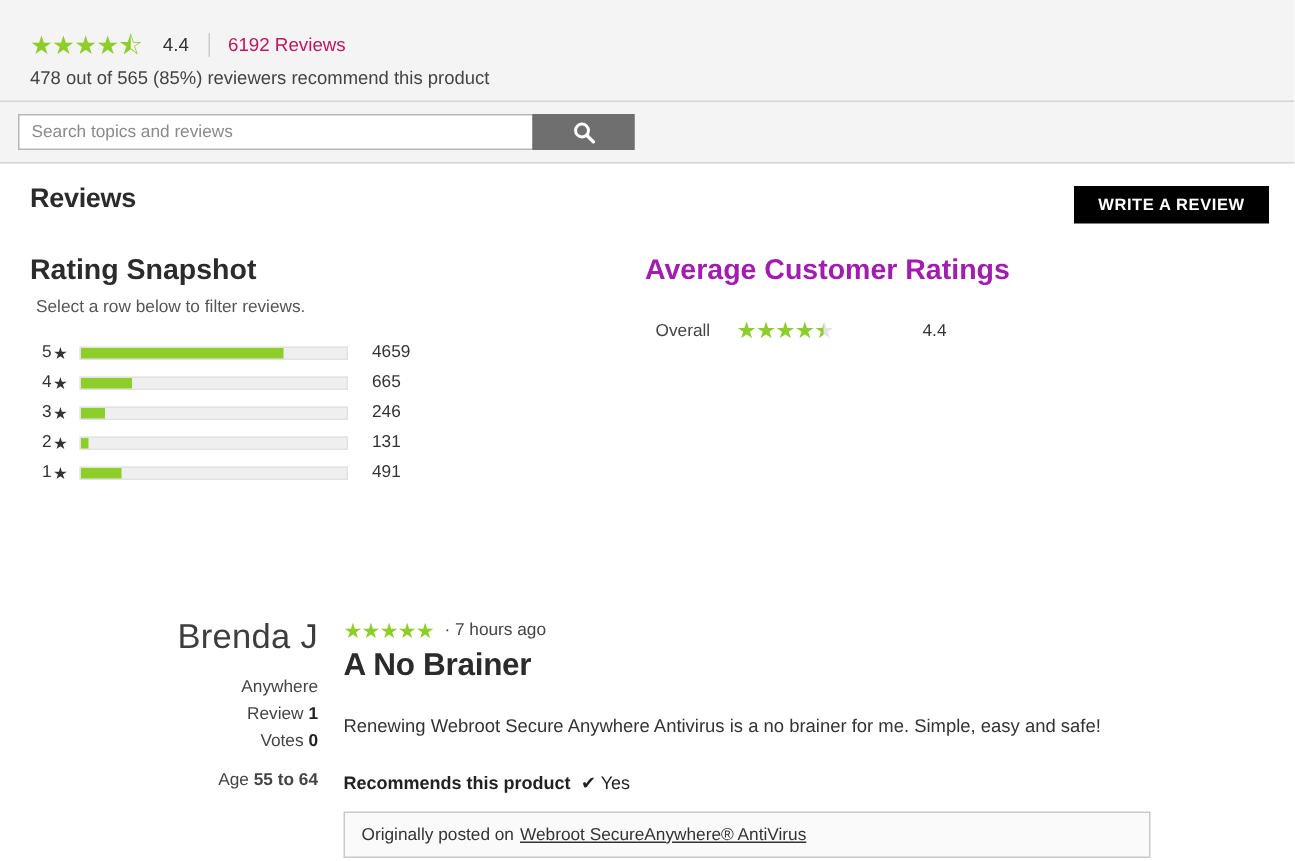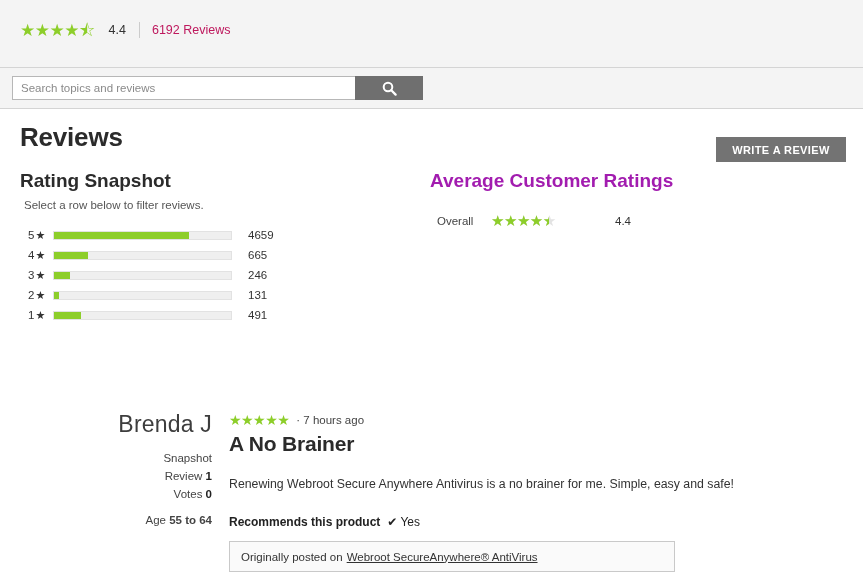--- a/index.html
+++ b/index.html
@@ -56,28 +56,28 @@
   .search-input::placeholder { color:#8a8a8a; }
   .search-btn {
     width:68px; height:24px; background:#6f6f6f; border:1px solid #6f6f6f;
     display:flex; align-items:center; justify-content:center; cursor:pointer;
   }
   .search-btn svg { display:block; }
 
   
   .reviews-title {
     position:absolute; left:20px; top:122px;
-    font-size:26px; font-weight:bold; color:#2b2b2b; letter-spacing:-0.2px;
+    font-size:18px; font-weight:bold; color:#2b2b2b; letter-spacing:-0.2px;
   }
   .write-review-btn {
     position:absolute; left:716px; top:124px; width:130px; height:25px;
-    background:#737373; color:#fff; border:none; cursor:pointer;
+    background:#000000; color:#fff; border:none; cursor:pointer;
     font-family:"Liberation Sans", sans-serif;
     font-size:11px; font-weight:bold; letter-spacing:0.4px;
-    display:flex; align-items:center; justify-content:center;margin-top:13px;
+    display:flex; align-items:center; justify-content:center;
   }
 
   
   .snapshot-title {
     position:absolute; left:20px; top:170px;
     font-size:19px; font-weight:bold; color:#2b2b2b;
   }
   .snapshot-sub {
     position:absolute; left:24px; top:199px;
     font-size:11.5px; color:#555;
@@ -170,40 +170,41 @@
     letter-spacing:-0.2px;
   }
   .review-text { margin-top:21px; font-size:12.3px; color:#333; }
   .recommends {
     margin-top:24px; font-size:12px; color:#222;
   }
   .recommends b { font-weight:bold; }
   .check-mark { margin-left:7px; font-size:12px; color:#222; }
   .recommends-val { margin-left:3px; }
   .posted-box {
-    margin-top:12px; width:446px; height:31px; border:1px solid #c9c9c9;
+    margin-top:12px; width:538px; height:31px; border:1px solid #c9c9c9;
     background:#fafafa; display:flex; align-items:center; padding-left:11px;
     font-size:11.5px; color:#333;
   }
   .posted-link {
     margin-left:4px; color:#333; text-decoration:underline; cursor:pointer;
   }
 </style>
 </head>
 <body>
 
 <div class="page">
 
   <div class="topbar">
     <div class="summary-row">
       <span class="stars stars-top"><span>★★★★</span><span>⯪</span></span>
       <span class="rating-num">4.4</span>
       <span class="divider-v"></span>
       <a class="reviews-link">6192 Reviews</a>
     </div>
+    <div class="recommend-line">478 out of 565 (85%) reviewers recommend this product</div>
   </div>
 
   <div class="searchbar">
     <div class="search-wrap">
       <input class="search-input" type="text" placeholder="Search topics and reviews" style="">
       <div class="search-btn">
         <svg width="15" height="15" viewBox="0 0 15 15">
           <circle cx="6" cy="6" r="4.3" fill="none" stroke="#ffffff" stroke-width="2"></circle>
           <line x1="9.3" y1="9.3" x2="13.6" y2="13.6" stroke="#ffffff" stroke-width="2.3" stroke-linecap="round"></line>
         </svg>
@@ -277,21 +278,21 @@
       <span class="star-fg" id="avg-star-fg" style="width: 90%;">★★★★★</span>
     </span>
     <span class="avg-value">4.4</span>
   </div>
 
 
   <div class="review">
     <div class="author-col">
       <div class="author-name">Brenda J</div>
       <div class="author-meta">
-        <div>Snapshot</div>
+        <div>Anywhere</div>
         <div><span>Review</span> <b>1</b></div>
         <div><span>Votes</span> <b>0</b></div>
       </div>
       <div class="author-age"><span>Age</span> <b>55 to 64</b></div>
     </div>
 
     <div class="body-col">
       <div class="review-stars-row">
         <span class="review-stars">★★★★★</span>
         <span class="review-date">· 7 hours ago</span>

